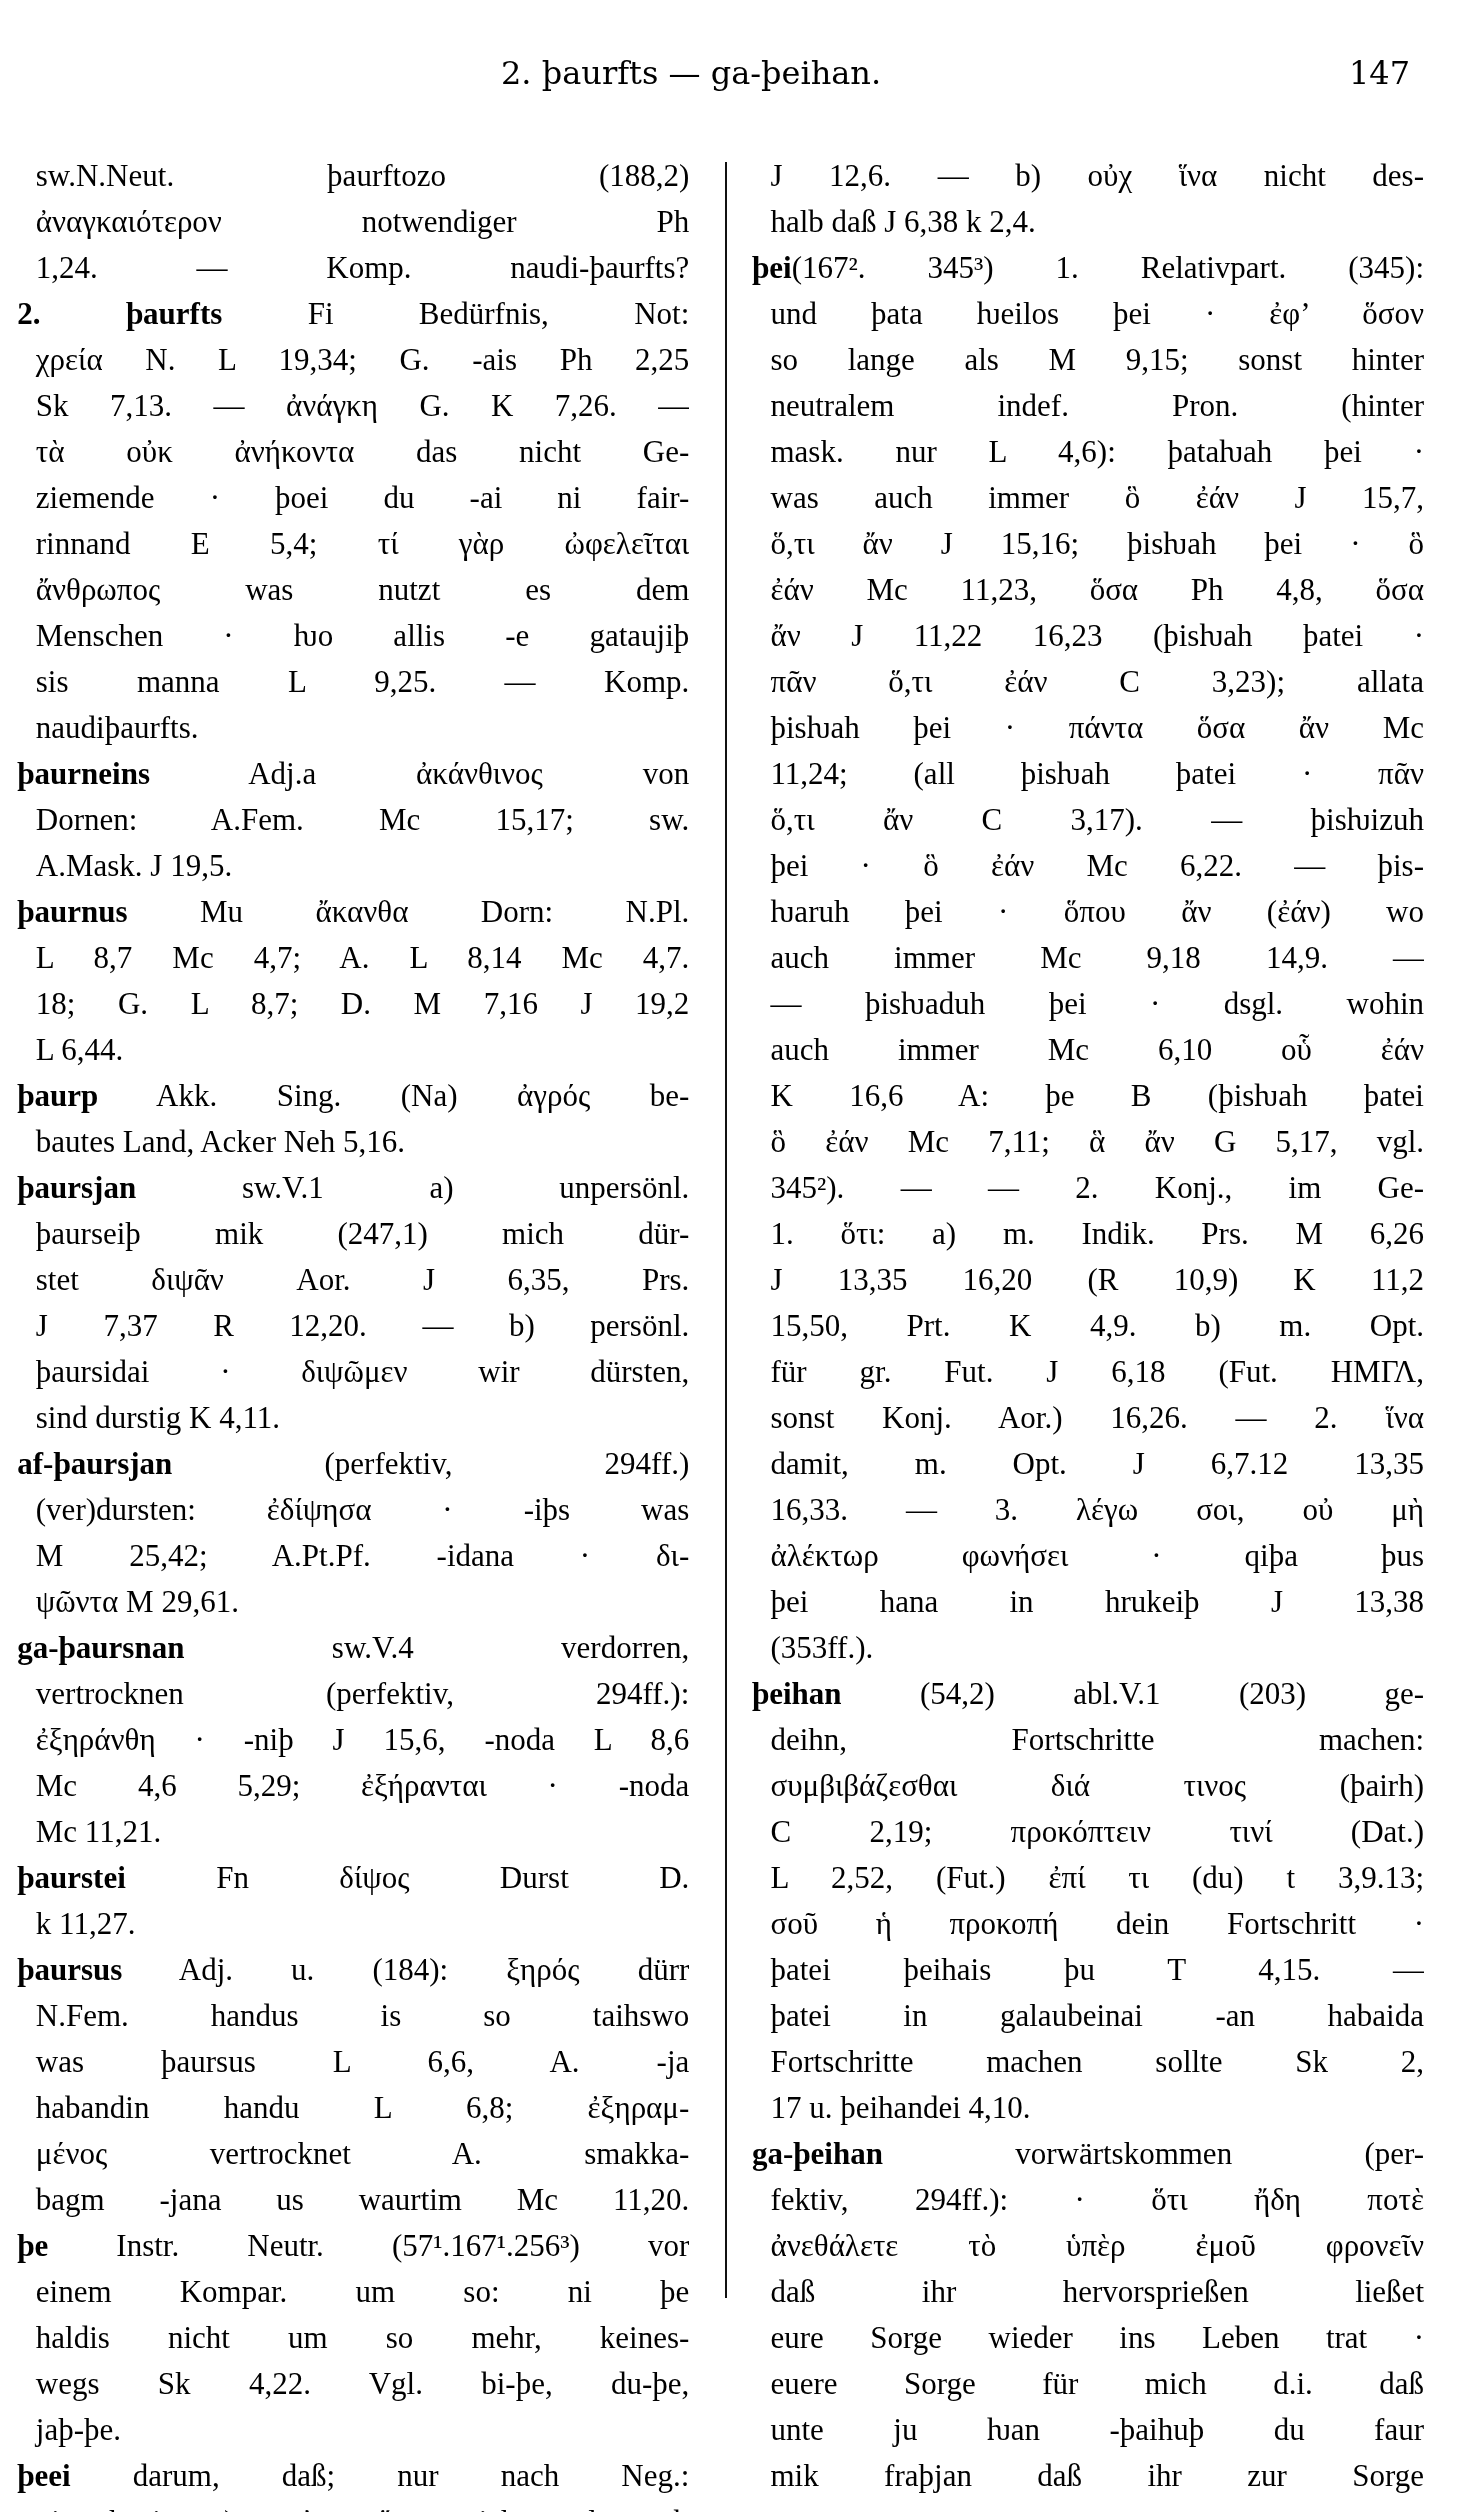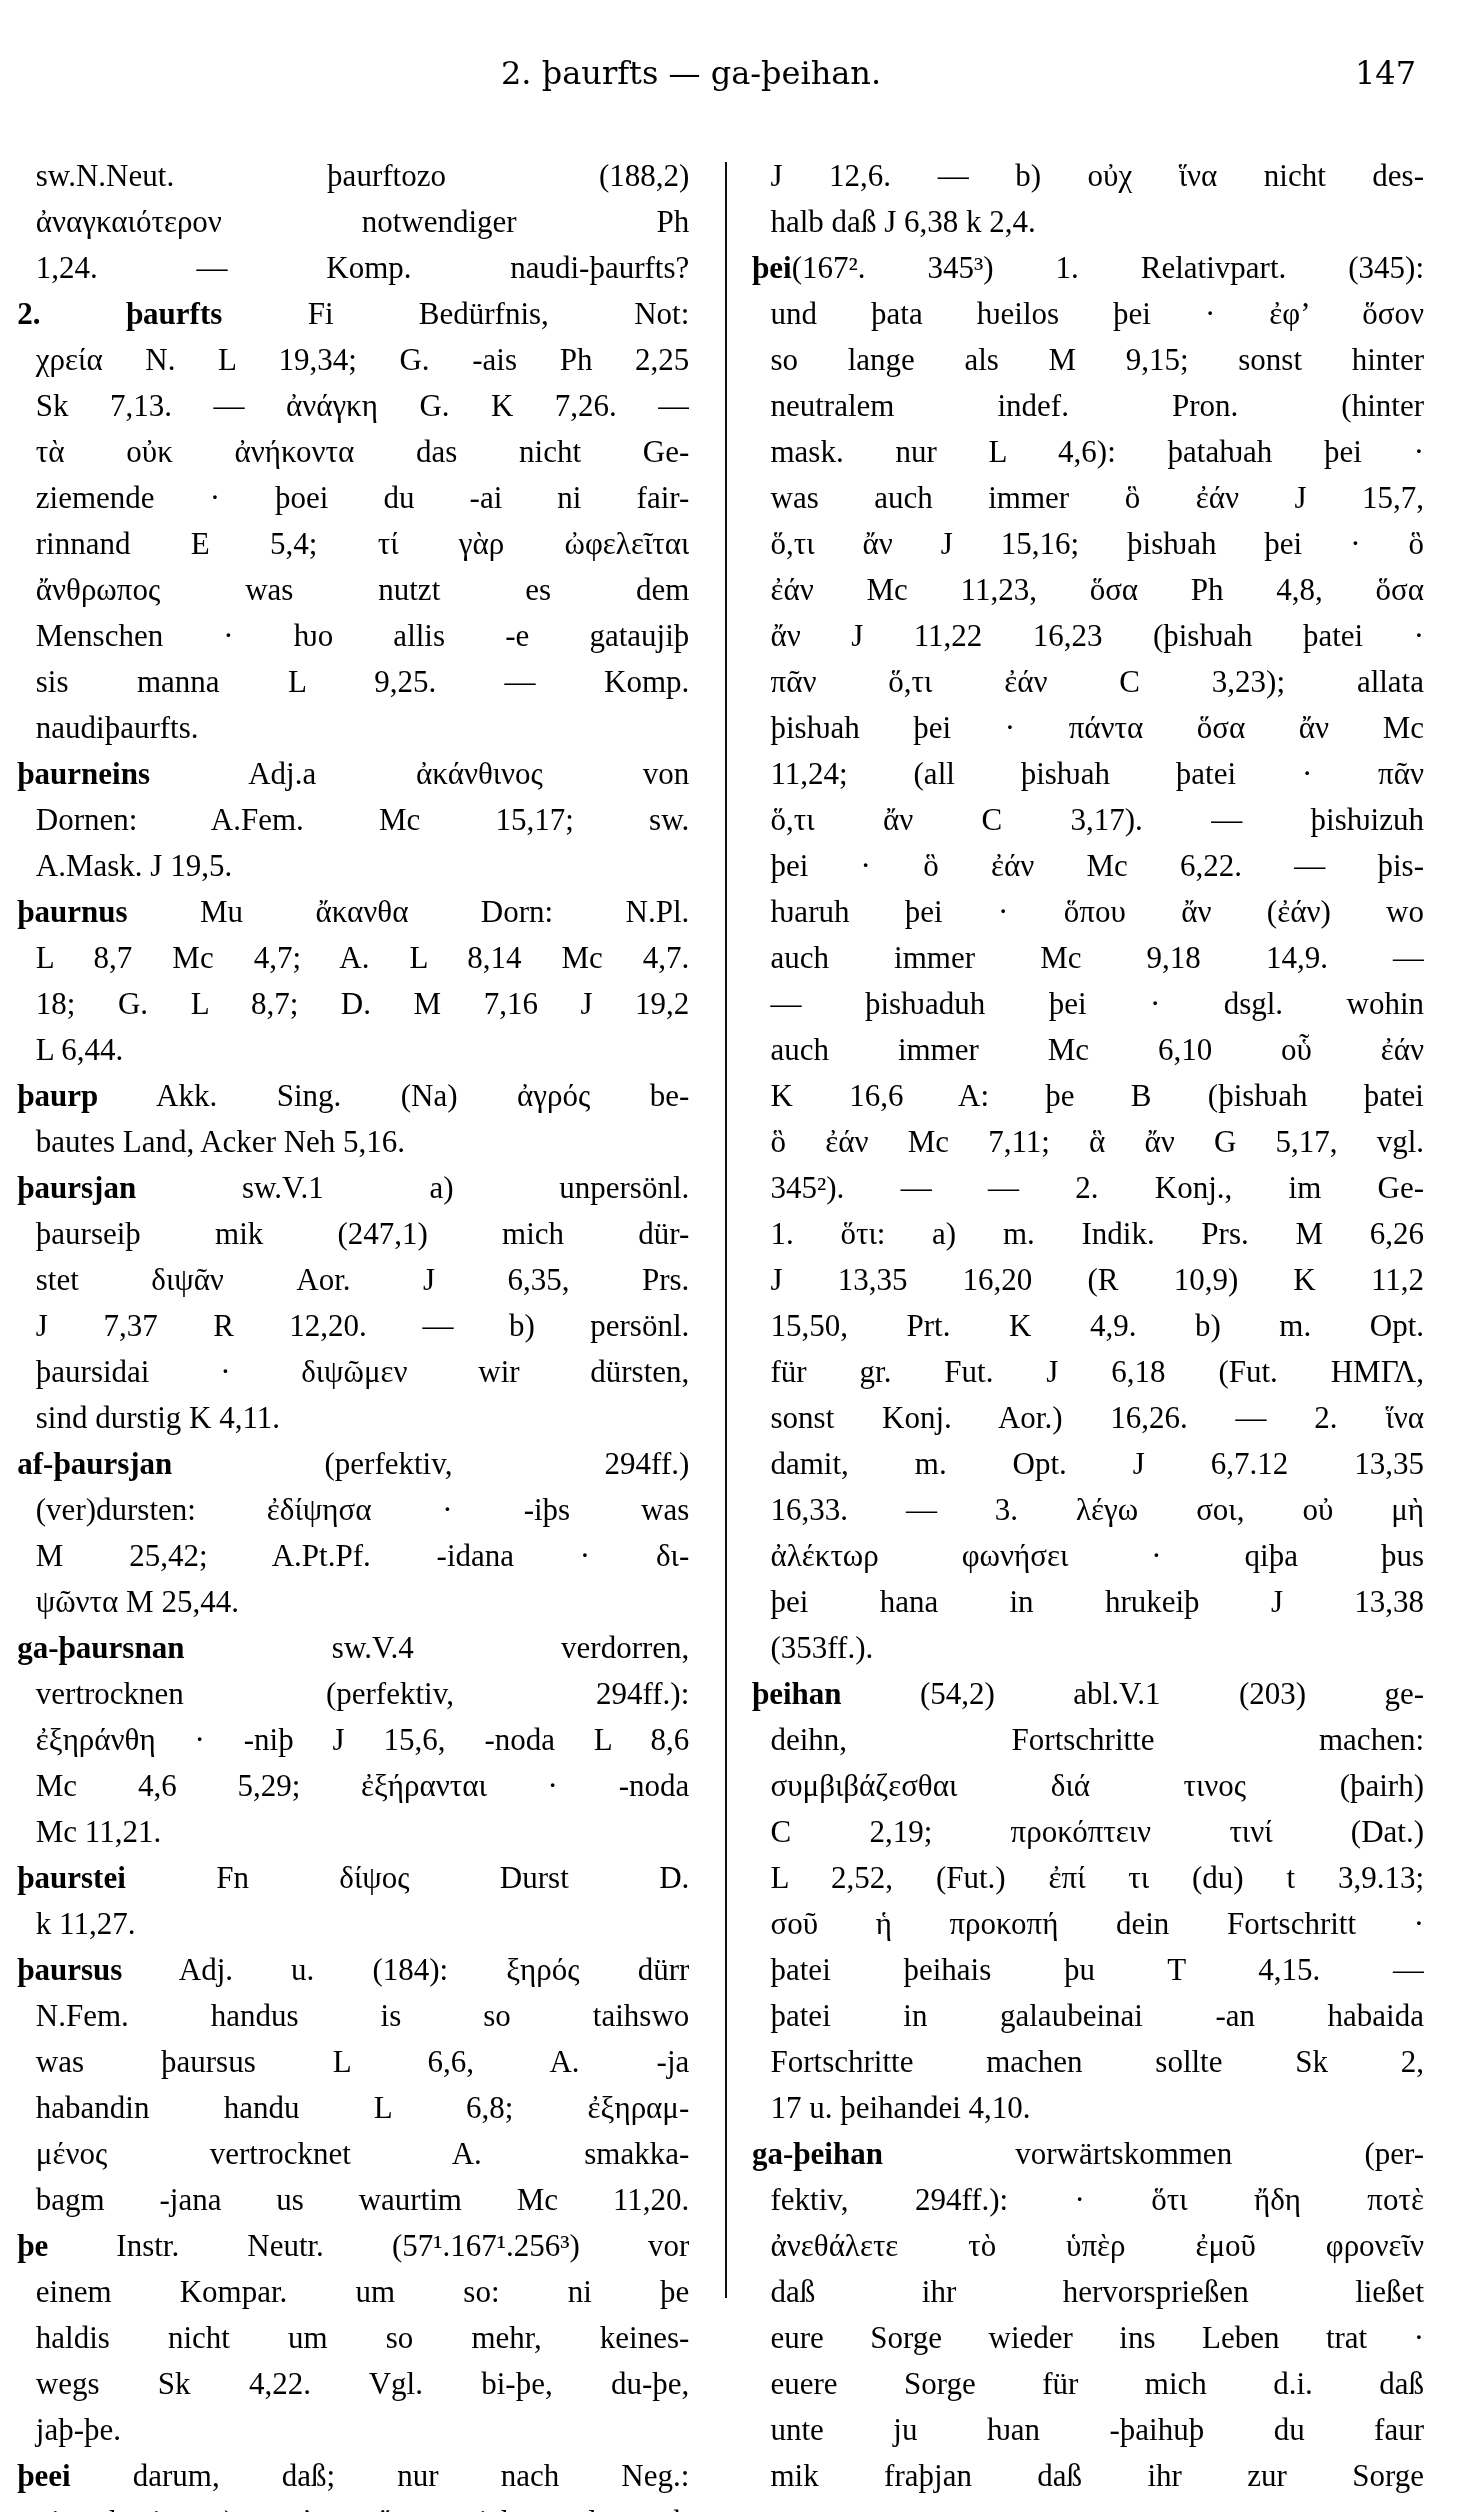--- a/index.html
+++ b/index.html
@@ -11,21 +11,20 @@
   .header {
     position: absolute; top: 54px; left: 0; width: 1337px; height: 49px;
   }
   .header .title {
     position: absolute; left: 501px; top: 0; font-size: 32px; letter-spacing: 0px;
     font-family: "DejaVu Serif", serif;
   }
   .header .pageno {
     position: absolute; left: 1349px; top: 0; font-size: 32px;
     font-family: "DejaVu Serif", serif;
-    margin-left: 6px;
   }
   .col {
     position: absolute; top: 153px; width: 672px;
     font-size: 31px; line-height: 46px;
     font-family: "Liberation Serif", "DejaVu Serif", serif;
   }
   .col.left { left: 17.3px; }
   .col.right { left: 752px; }
   .line {
     height: 46px; white-space: nowrap;
@@ -78,21 +77,21 @@
     <div class="line last"><span>bautes Land, Acker Neh 5,16.</span></div>
     <div class="line head"><b>þaursjan</b><span> sw.V.1 a) unpersönl.</span></div>
     <div class="line"><span>þaurseiþ mik (247,1) mich dür-</span></div>
     <div class="line"><span>stet διψᾶν Aor. J 6,35, Prs.</span></div>
     <div class="line"><span>J 7,37 R 12,20. — b) persönl.</span></div>
     <div class="line"><span>þaursidai · διψῶμεν wir dürsten,</span></div>
     <div class="line last"><span>sind durstig K 4,11.</span></div>
     <div class="line head"><b>af-þaursjan</b><span> (perfektiv, 294ff.)</span></div>
     <div class="line"><span>(ver)dursten: ἐδίψησα · -iþs was</span></div>
     <div class="line"><span>M 25,42; A.Pt.Pf. -idana · δι-</span></div>
-    <div class="line last"><span>ψῶντα M 25,44.</span></div>
+    <div class="line last"><span>ψῶντα M 29,61.</span></div>
     <div class="line head"><b>ga-þaursnan</b><span> sw.V.4 verdorren,</span></div>
     <div class="line"><span>vertrocknen (perfektiv, 294ff.):</span></div>
     <div class="line"><span>ἐξηράνθη · -niþ J 15,6, -noda L 8,6</span></div>
     <div class="line"><span>Mc 4,6 5,29; ἐξήρανται · -noda</span></div>
     <div class="line last"><span>Mc 11,21.</span></div>
     <div class="line head"><b>þaurstei</b><span> Fn δίψος Durst D.</span></div>
     <div class="line last"><span>k 11,27.</span></div>
     <div class="line head"><b>þaursus</b><span> Adj. u. (184): ξηρός dürr</span></div>
     <div class="line"><span>N.Fem. handus is so taihswo</span></div>
     <div class="line"><span>was þaursus L 6,6, A. -ja</span></div>

